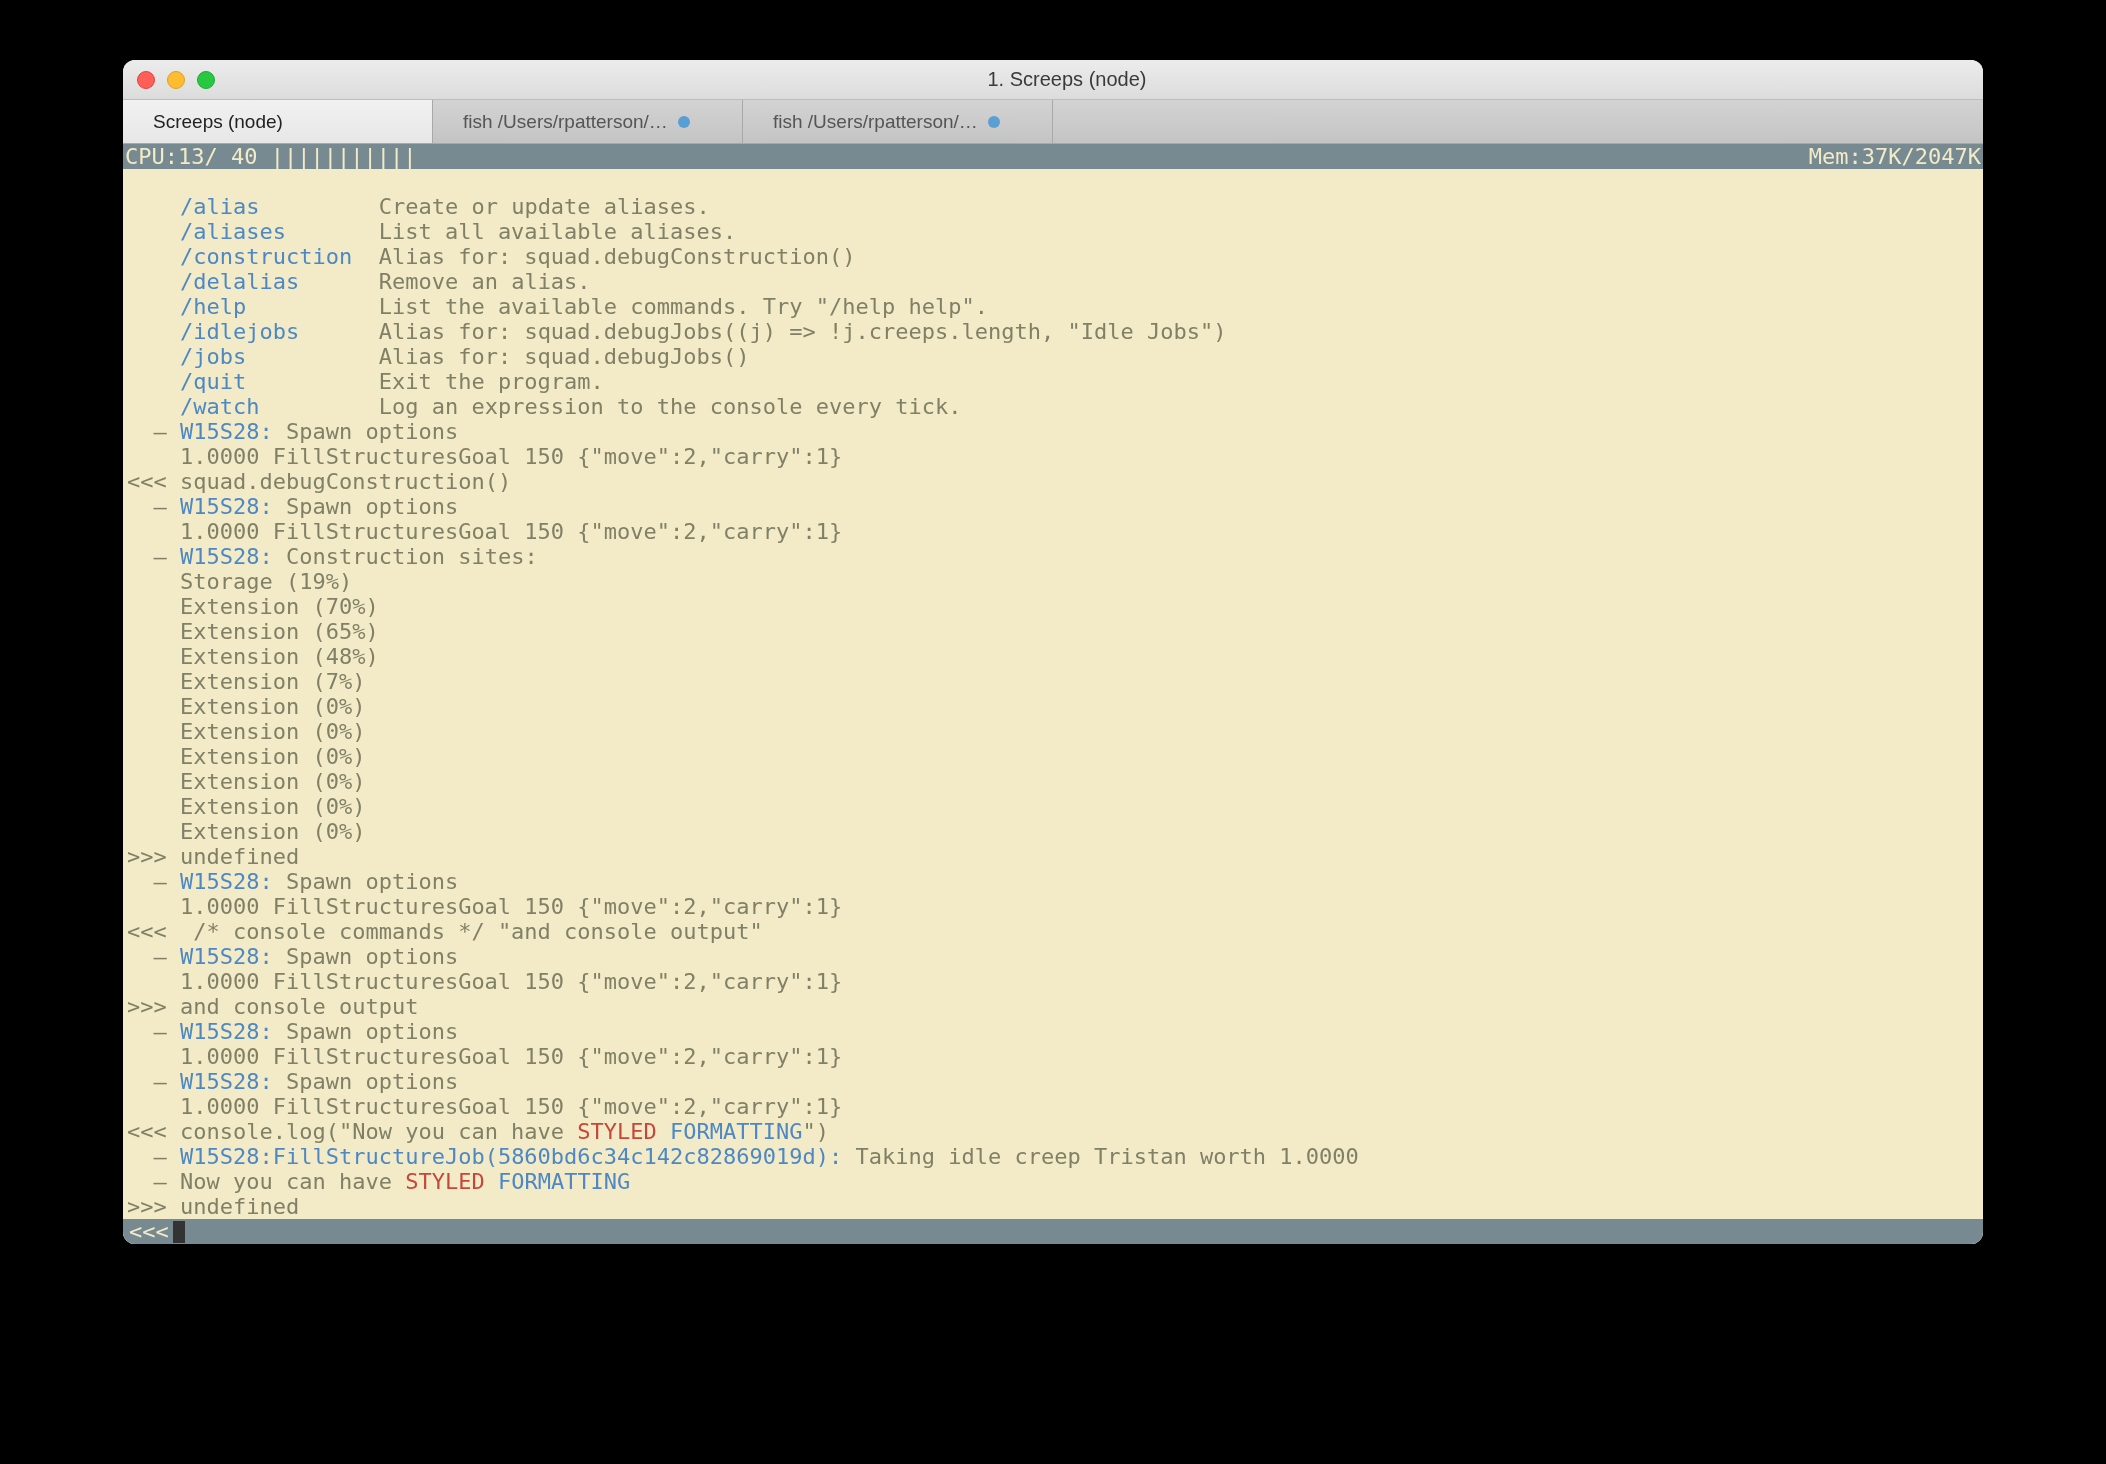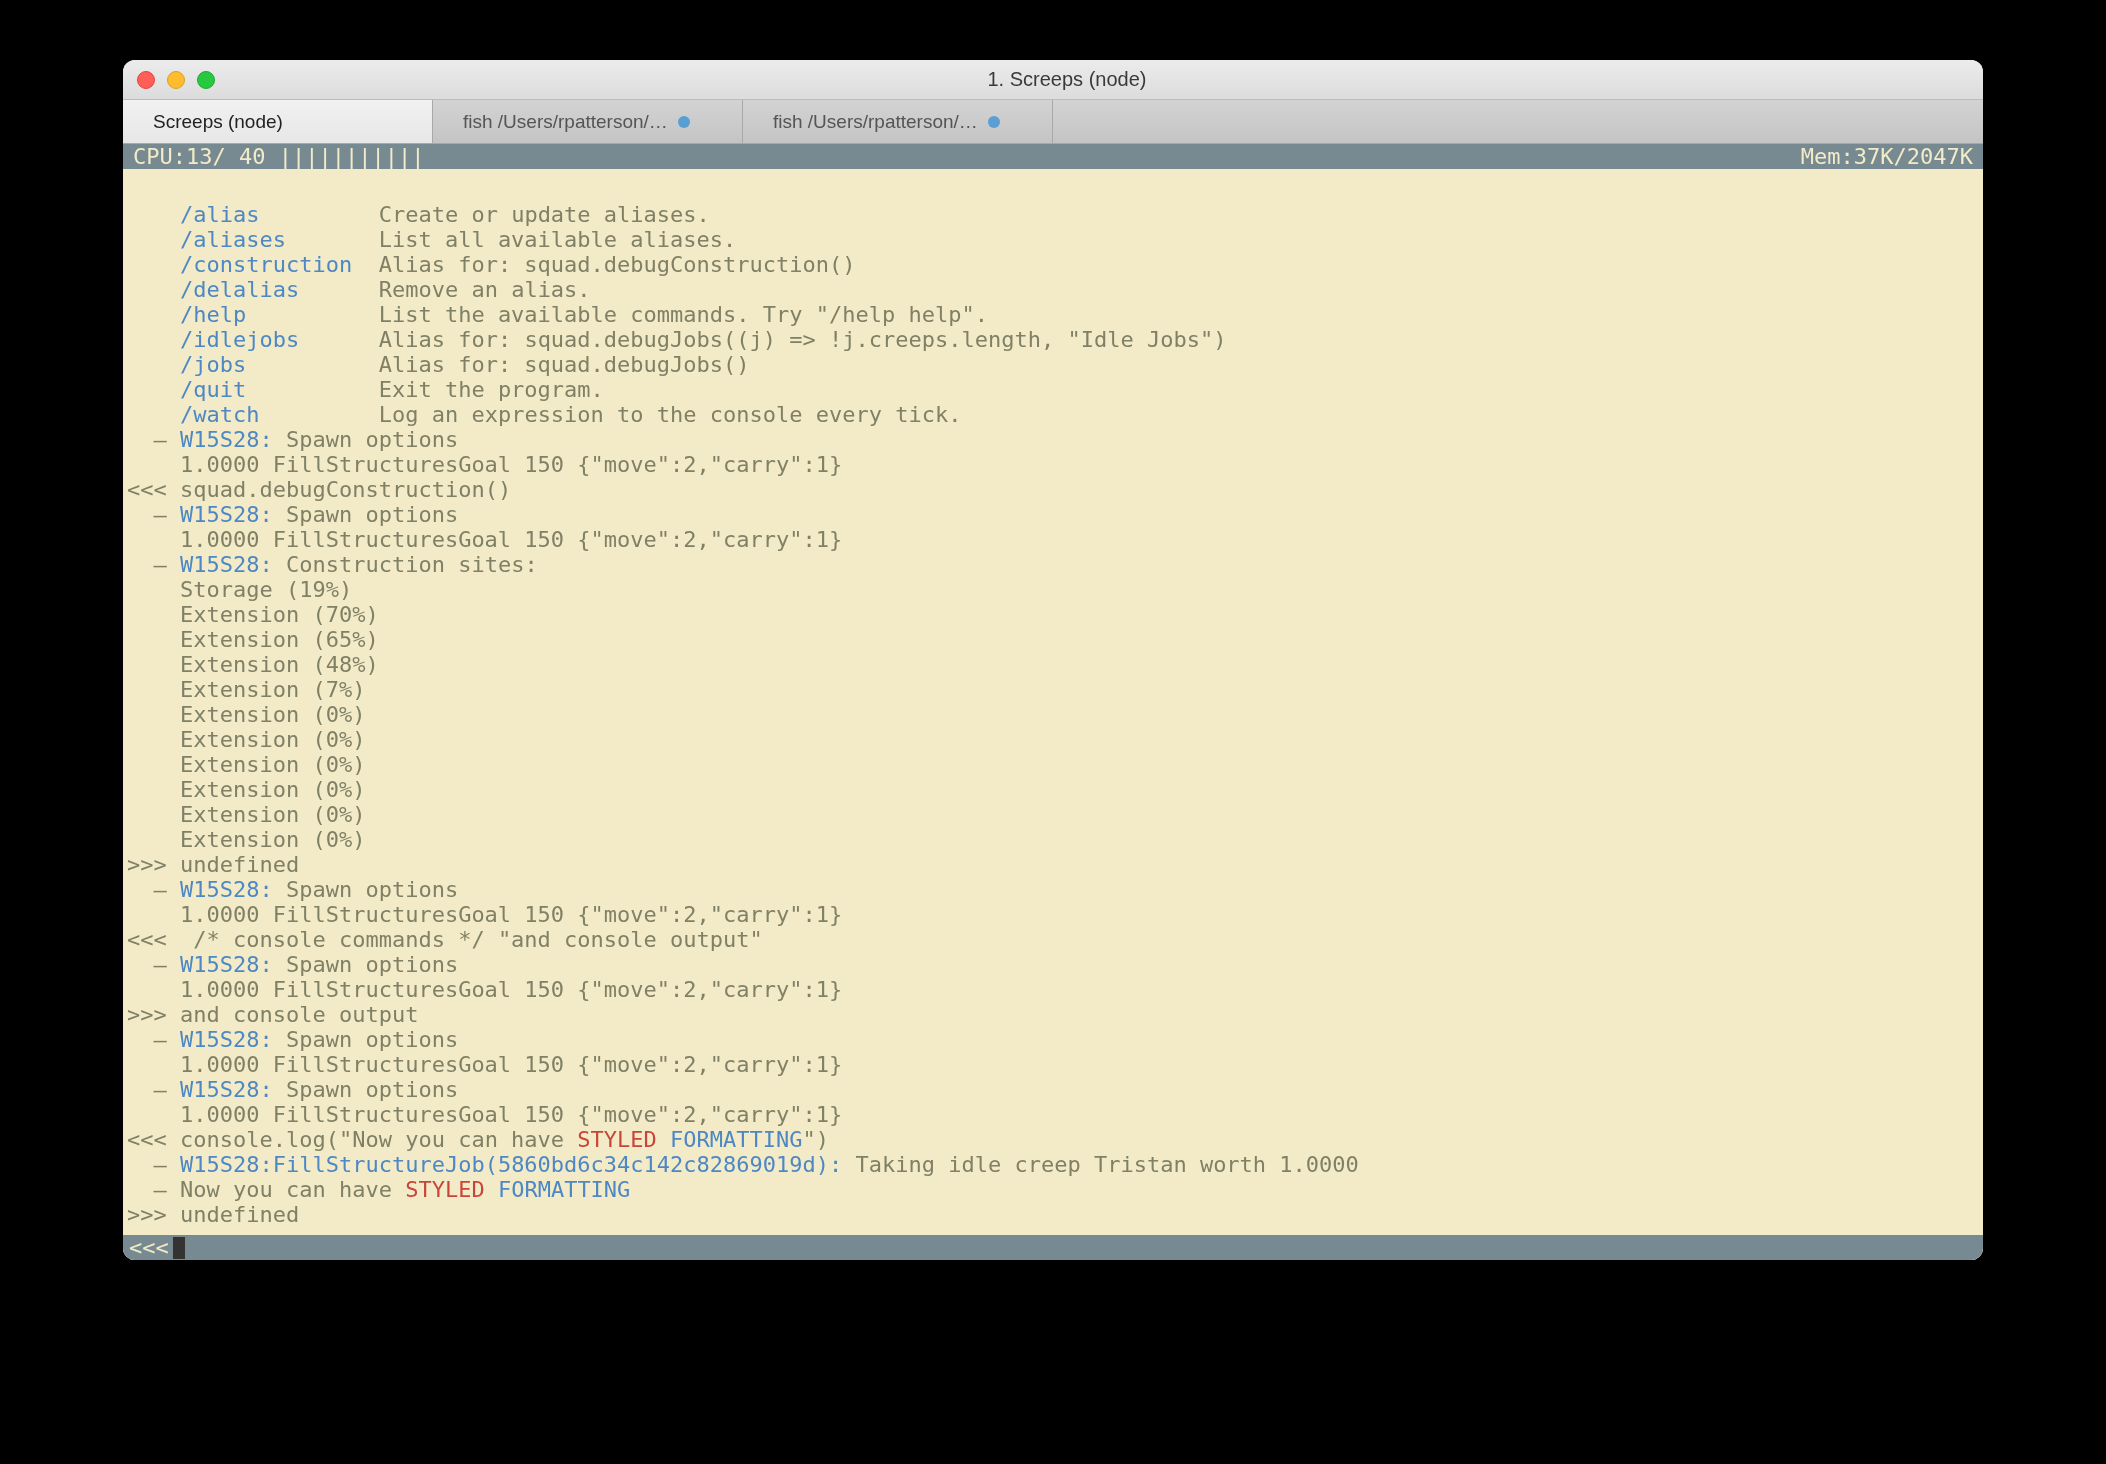--- a/index.html
+++ b/index.html
@@ -67,27 +67,27 @@
   .dot { width: 12px; height: 12px; border-radius: 50%; background: #5a9fd4; }
   .term {
     font-size: 22px;
     line-height: 25px;
     background: #f3ebc7;
   }
   .statusbar {
     background: #778a91;
     color: #f3ebc7;
     display: flex;
-    padding: 0 10px;
+    padding: 0 2px;
     font-family: "Menlo", monospace;
   }
   .statusbar .cpu { flex: none; }
   .statusbar .spacer { flex: 1; }
   .content {
-    padding: 8px 4px;
+    padding: 0 4px;
     color: #808066;
     white-space: pre;
     font-family: "Menlo", monospace;
     overflow: hidden;
   }
   .prompt {
     background: #778a91;
     color: #f3ebc7;
     padding: 0 6px;
     display: flex;

